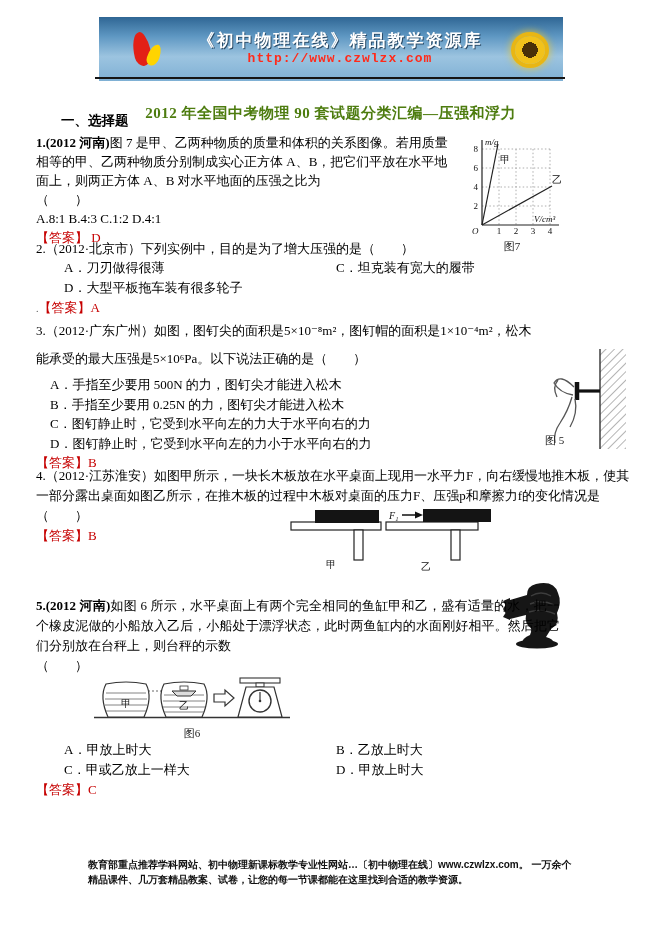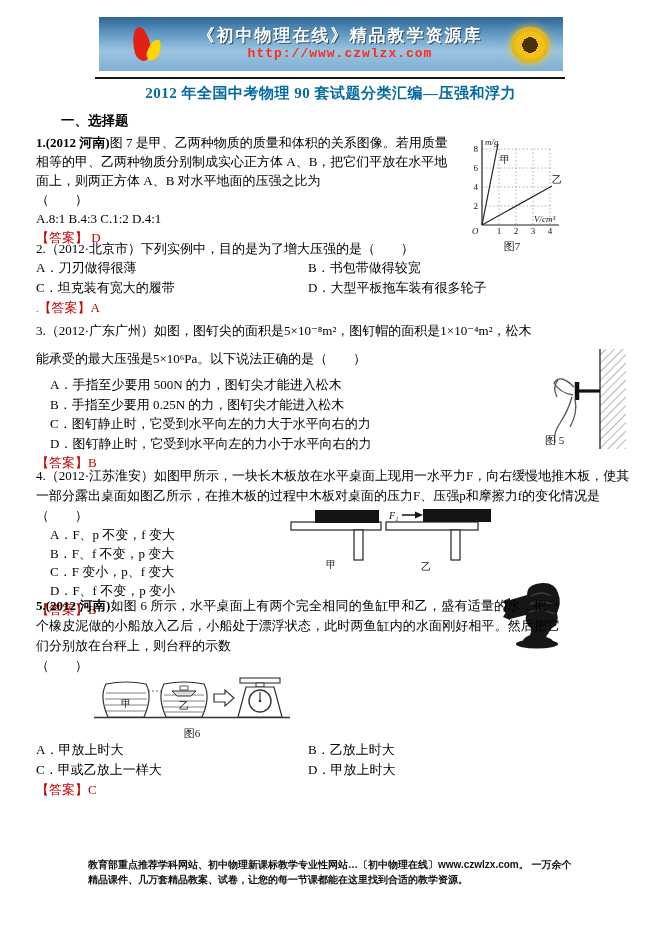--- a/index.html
+++ b/index.html
@@ -1,55 +1,55 @@
 <!DOCTYPE html>
 <html><head>
 <meta charset="utf-8">
 <style>
   html,body{margin:0;padding:0;background:#fff;}
   .page{position:relative;width:661px;height:935px;background:#ffffff;overflow:hidden;
         font-family:"Liberation Serif","DejaVu Serif",serif;font-size:13px;color:#000;}
   
-  .banner{position:absolute;left:99px;top:17px;width:464px;height:54px;overflow:hidden;
+  .banner{position:absolute;left:99px;top:17px;width:464px;height:64px;overflow:hidden;
           background:linear-gradient(180deg,#2f6694 0%,#5e97c2 30%,#9cc4e0 62%,#7fb0d4 100%);
           display:flex;align-items:center;}
   .logo-wrap{position:relative;width:78px;height:58px;flex:0 0 auto;}
   .flame-red{position:absolute;left:34px;top:12px;width:17px;height:34px;background:#e32016;
              border-radius:58% 42% 55% 45%/70% 55% 45% 30%;transform:rotate(-14deg);}
   .flame-yellow{position:absolute;left:49px;top:24px;width:12px;height:22px;background:#ffd400;
              border-radius:58% 42% 55% 45%/70% 55% 45% 30%;transform:rotate(18deg);}
   .banner-text{flex:1 1 auto;text-align:center;line-height:1.2;}
   .banner-title{color:#fff;font-weight:bold;font-size:17px;letter-spacing:2px;
                 text-shadow:1px 1px 0 #2a4a66;}
   .banner-url{color:#ff2a1a;font-weight:bold;font-size:13px;letter-spacing:1px;
               font-family:"Liberation Mono","DejaVu Sans Mono",monospace;}
   .sunflower{position:relative;width:52px;height:50px;flex:0 0 auto;margin-right:8px;}
   .sun-core{position:absolute;left:12px;top:12px;width:30px;height:28px;border-radius:50%;
             background:radial-gradient(circle,#4a3108 0 38%,#f2c21b 38% 100%);
             box-shadow:0 0 0 4px #e8b614,0 0 6px 6px rgba(240,200,40,.55);}
   .banner-rule{position:absolute;left:95px;top:77px;width:470px;height:0;
                border-top:2px solid #151515;}
   
-  .doc-title{position:absolute;left:0;top:84px;width:100%;text-align:center;
-             font-size:15px;font-weight:bold;color:#0369a1;letter-spacing:.5px;}
+  .doc-title{position:absolute;left:0;top:104px;width:100%;text-align:center;
+             font-size:15px;font-weight:bold;color:#4d7c0f;letter-spacing:.5px;}
   .section-heading{position:absolute;left:36px;top:112px;font-size:13.5px;font-weight:bold;margin-left:25px;}
   
   .question{position:absolute;left:36px;line-height:19px;}
   .q1{top:133px;width:528px;}
   .q2{top:239px;width:545px;}
   .q3{top:317px;width:594px;}
   .q4{top:466px;width:594px;line-height:20px;}
   .q5{top:596px;width:524px;line-height:20px;}
   .stem{margin:0;}
   .q3 .stem{line-height:28px;margin-bottom:2px;}
   .q5 .stem{text-align:justify;}
   .lead-bold{font-weight:bold;}
   .opt-list{margin:0;line-height:19.5px;padding-left:14px;}
   .q4 .opt-list{line-height:18.5px;}
-  .opt-grid{display:grid;grid-template-columns:272px 1fr;line-height:20px;}
+  .opt-grid{display:grid;grid-template-columns:272px 1fr;margin-left:28px;line-height:20px;}
   .answer{color:#c60000;margin:0;line-height:20px;}
   .ans-prefix{color:#555;font-size:10px;}
   .fig{float:right;text-align:center;}
   .fig-caption{font-size:11px;color:#222;line-height:13px;}
   .fig7{width:104px;margin-left:6px;}
   .fig5{width:85px;margin-left:4px;margin-top:30px;}
   .fig5 .fig-caption{text-align:left;padding-left:0;margin-top:-22px;}
   .fig-q4{position:absolute;left:252px;top:36px;width:210px;}
   .fig6{margin:1px 0 0 58px;width:196px;text-align:center;}
   .machine-blob{position:absolute;left:497px;top:574px;width:68px;height:76px;}
@@ -121,21 +121,20 @@
     <p class="stem"><span class="lead-bold">1.(2012 河南)</span><span>图 7 是甲、乙两种物质的质量和体积的关系图像。若用质量相等的甲、乙两种物质分别制成实心正方体 A、B，把它们平放在水平地面上，则两正方体 A、B 对水平地面的压强之比为</span></p>
     <p class="stem">（　　）</p>
     <p class="stem">A.8:1 B.4:3 C.1:2 D.4:1</p>
     <p class="answer"><span>【答案】</span> <span>D</span></p>
   </div>
 
   <div class="question q2">
     <p class="stem"><span>2.（2012·北京市）</span><span>下列实例中，目的是为了增大压强的是（　　）</span></p>
     <div class="opt-grid">
       <div>A．刀刃做得很薄</div>
-      <div>B．书包带做得较宽</div>
       <div>C．坦克装有宽大的履带</div>
       <div>D．大型平板拖车装有很多轮子</div>
     </div>
     <p class="answer"><span class="ans-prefix">.</span><span>【答案】</span><span>A</span></p>
   </div>
 
   <div class="question q3">
     <div class="fig fig5">
       <svg width="80" height="104" viewBox="0 0 80 104">
         <defs>
@@ -161,26 +160,20 @@
       <div>A．手指至少要用 500N 的力，图钉尖才能进入松木</div>
       <div>B．手指至少要用 0.25N 的力，图钉尖才能进入松木</div>
       <div>C．图钉静止时，它受到水平向左的力大于水平向右的力</div>
       <div>D．图钉静止时，它受到水平向左的力小于水平向右的力</div>
     </div>
     <p class="answer"><span>【答案】</span><span>B</span></p>
   </div>
 
   <div class="question q4">
     <p class="stem"><span>4.（2012·江苏淮安）</span><span>如图甲所示，一块长木板放在水平桌面上现用一水平力F，向右缓慢地推木板，使其一部分露出桌面如图乙所示，在推木板的过程中木板对桌面的压力F、压强p和摩擦力f的变化情况是（　　）</span></p>
-    <div class="opt-list">
-      <div>A．F、p 不变，f 变大</div>
-      <div>B．F、f 不变，p 变大</div>
-      <div>C．F 变小，p、f 变大</div>
-      <div>D．F、f 不变，p 变小</div>
-    </div>
     <p class="answer"><span>【答案】</span><span>B</span></p>
     <div class="fig-q4">
       <svg width="210" height="72" viewBox="0 0 210 72">
 
         <rect x="3" y="20" width="90" height="8" fill="#fff" stroke="#222" stroke-width="1.2"></rect>
         <rect x="66" y="28" width="9" height="30" fill="#fff" stroke="#222" stroke-width="1.2"></rect>
         <rect x="27" y="8" width="64" height="13" fill="#141414"></rect>
         <text x="38" y="66" font-size="10" fill="#111">甲</text>
 
         <rect x="98" y="20" width="92" height="8" fill="#fff" stroke="#222" stroke-width="1.2"></rect>

